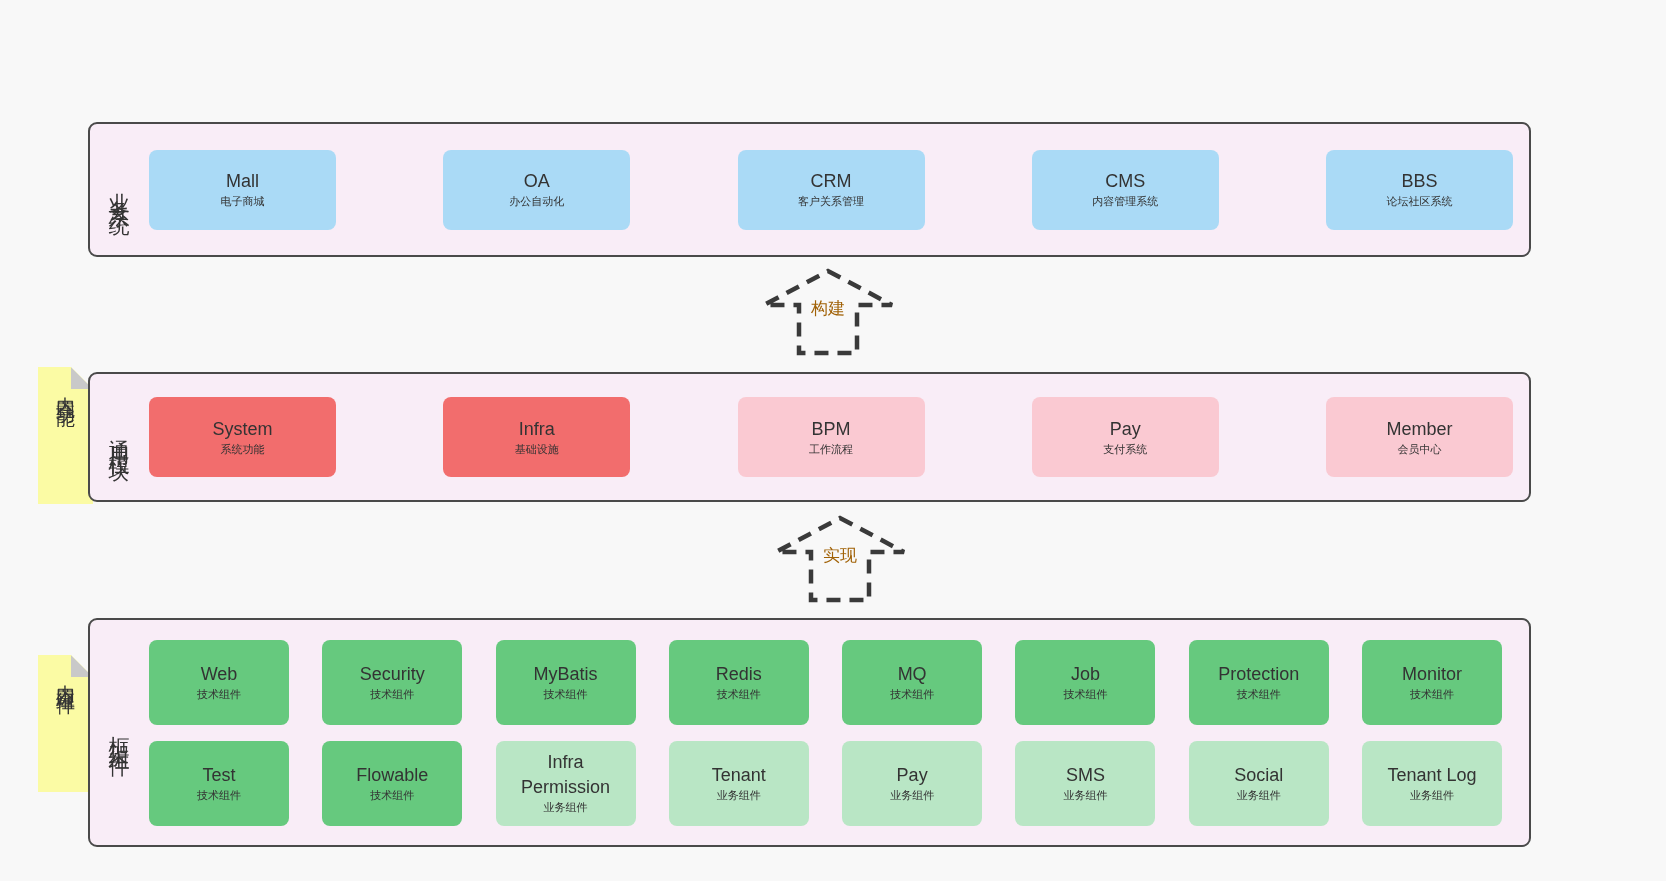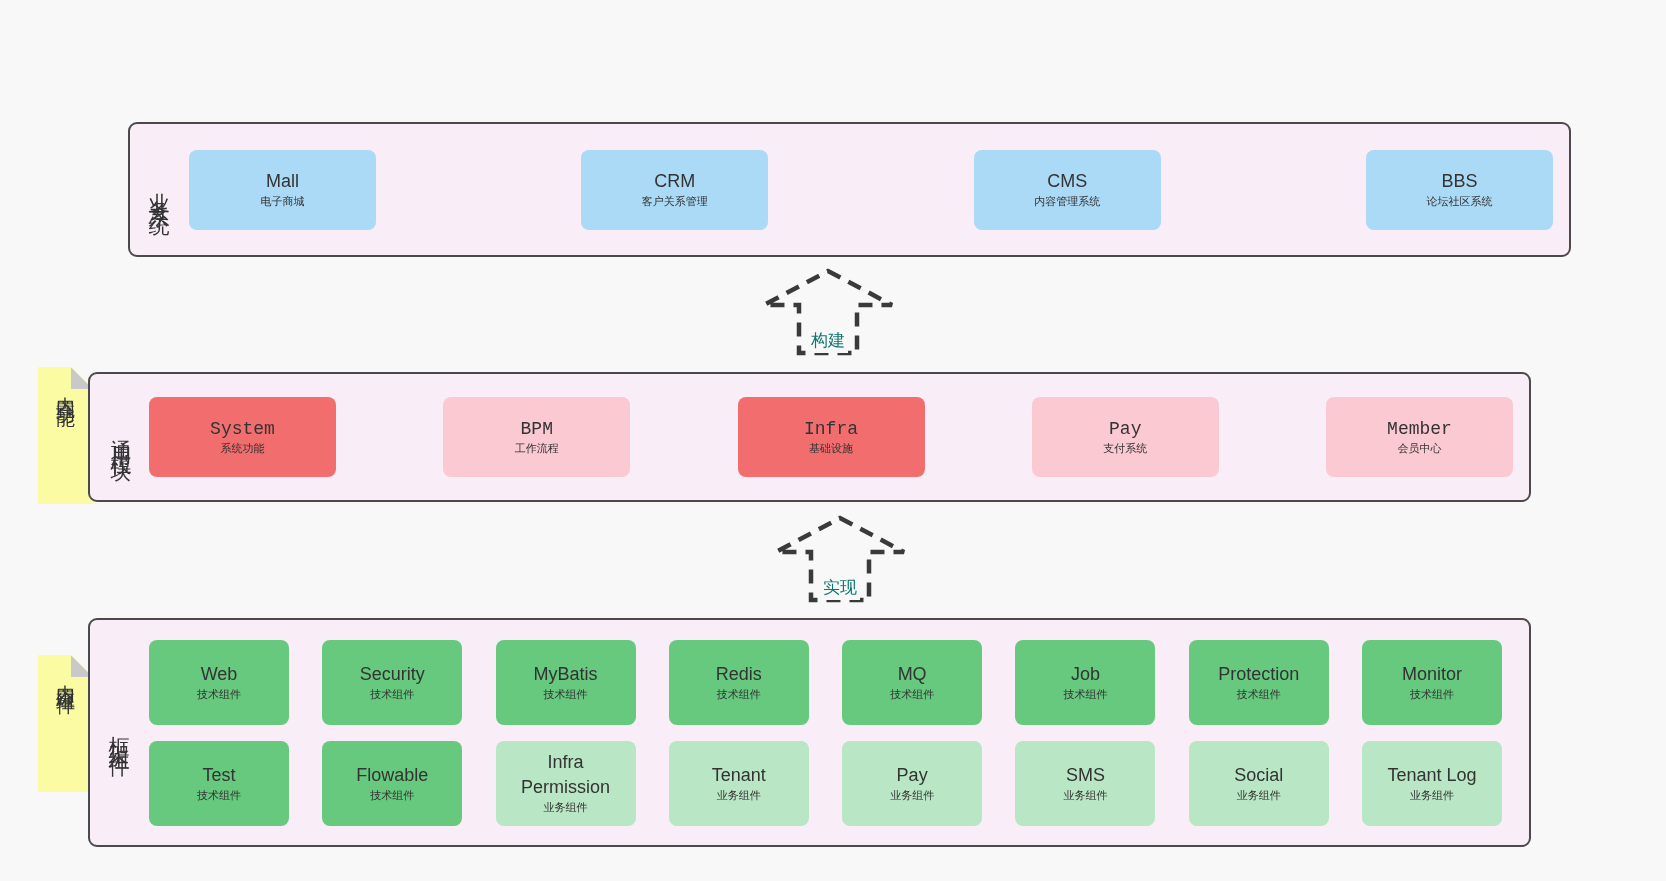--- a/index.html
+++ b/index.html
@@ -116,35 +116,38 @@
     width:136px; height:88px;
     z-index:3;
   }
   .arrow svg { display:block; width:100%; height:100%; }
   .arrow-label {
     position:absolute;
     top:28px; left:50%;
     transform: translateX(-50%);
     background: var(--page-bg);
     font-size: 17px;
-    color: #0f766e;
+    color: #a16207;
     padding: 1px 3px;
     white-space: nowrap;
-    margin-top: 32px;
   }
 </style>
 </head>
 <body>
 
-<div class="section" style="top:122px; height:135px;margin-left:40px;">
+<div class="section" style="top:122px; height:135px;">
   <div class="v-label">业务系统</div>
   <div class="items">
     <div class="box w-lg bg-blue">
       <div class="name">Mall</div>
       <div class="desc">电子商城</div>
+    </div>
+    <div class="box w-lg bg-blue">
+      <div class="name">OA</div>
+      <div class="desc">办公自动化</div>
     </div>
     <div class="box w-lg bg-blue">
       <div class="name">CRM</div>
       <div class="desc">客户关系管理</div>
     </div>
     <div class="box w-lg bg-blue">
       <div class="name">CMS</div>
       <div class="desc">内容管理系统</div>
     </div>
     <div class="box w-lg bg-blue">
@@ -158,34 +161,34 @@
   <svg viewBox="0 0 136 88">
     <path d="M68 3 L132 37 L97 37 L97 85 L39 85 L39 37 L4 37 Z" fill="none" stroke="#3a3a3a" stroke-width="4.5" stroke-dasharray="14 9"></path>
   </svg>
   <span class="arrow-label">构建</span>
 </div>
 
 <div class="note" style="top:367px;">
   <span class="note-fold"></span>
   <span class="note-text">内置功能</span>
 </div>
-<div class="section" style="top:372px; height:130px;font-family:Liberation Mono, monospace;">
+<div class="section" style="top:372px; height:130px;">
   <div class="v-label">通用模块</div>
   <div class="items">
     <div class="box w-lg bg-red">
       <div class="name">System</div>
       <div class="desc">系统功能</div>
     </div>
+    <div class="box w-lg bg-red">
+      <div class="name">Infra</div>
+      <div class="desc">基础设施</div>
+    </div>
     <div class="box w-lg bg-pink">
       <div class="name">BPM</div>
       <div class="desc">工作流程</div>
-    </div>
-    <div class="box w-lg bg-red">
-      <div class="name">Infra</div>
-      <div class="desc">基础设施</div>
     </div>
     <div class="box w-lg bg-pink">
       <div class="name">Pay</div>
       <div class="desc">支付系统</div>
     </div>
     <div class="box w-lg bg-pink">
       <div class="name">Member</div>
       <div class="desc">会员中心</div>
     </div>
   </div>

